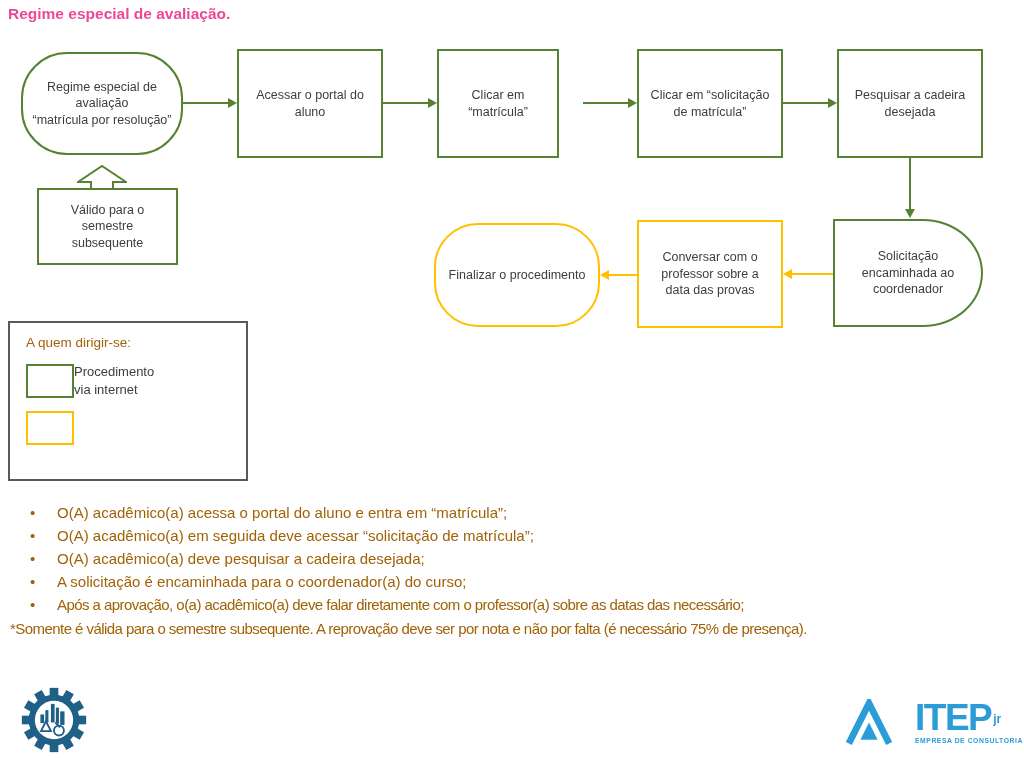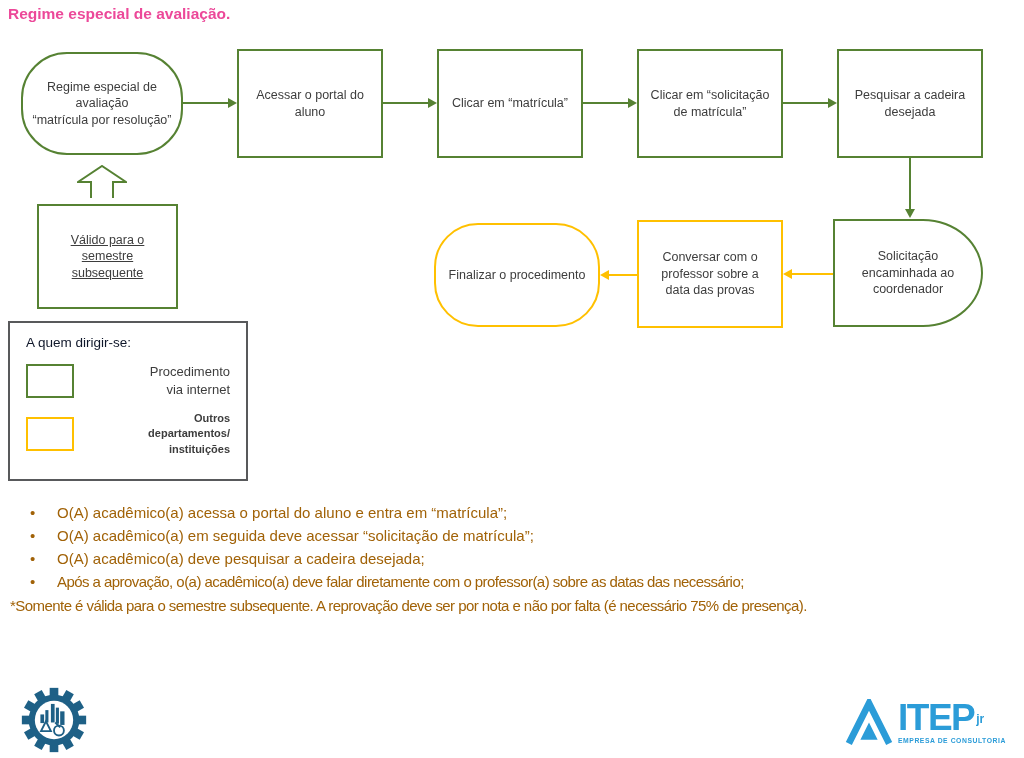--- a/index.html
+++ b/index.html
@@ -18,59 +18,59 @@
   .page-title{position:absolute;left:8px;top:5px;font-size:15.5px;font-weight:bold;color:#ec4899;}
 
   .node{position:absolute;display:flex;align-items:center;justify-content:center;
     text-align:center;font-size:12.5px;line-height:1.32;color:var(--text);
     white-space:pre-line;background:#fff;padding:2px;}
   .g{border:2px solid var(--green);}
   .y{border:2px solid var(--yellow);}
 
   .n-start{left:21px;top:52px;width:162px;height:103px;border-radius:46px;}
   .n-s1{left:237px;top:49px;width:146px;height:109px;}
-  .n-s2{left:437px;top:49px;width:146px;height:109px;}
+  .n-s2{left:437px;top:49px;width:122px;height:109px;}
   .n-s3{left:637px;top:49px;width:146px;height:109px;}
   .n-s4{left:837px;top:49px;width:146px;height:109px;}
   .n-s5{left:833px;top:219px;width:150px;height:108px;border-radius:0 60px 60px 0 / 0 54px 54px 0;}
   .n-s6{left:637px;top:220px;width:146px;height:108px;}
   .n-end{left:434px;top:223px;width:166px;height:104px;border-radius:44px;}
-  .n-note{left:37px;top:204px;width:141px;height:105px;text-decoration:underline;}
+  .n-note{left:37px;top:188px;width:141px;height:77px;}
 
   .har{position:absolute;height:2px;background:var(--green);}
   .har::after{content:"";position:absolute;right:-9px;top:-4px;width:0;height:0;
     border-left:9px solid var(--green);border-top:5px solid transparent;border-bottom:5px solid transparent;}
   .hal{position:absolute;height:2px;background:var(--yellow);}
   .hal::before{content:"";position:absolute;left:-9px;top:-4px;width:0;height:0;
     border-right:9px solid var(--yellow);border-top:5px solid transparent;border-bottom:5px solid transparent;}
   .var{position:absolute;width:2px;background:var(--green);}
   .var::after{content:"";position:absolute;bottom:-9px;left:-4px;width:0;height:0;
     border-top:9px solid var(--green);border-left:5px solid transparent;border-right:5px solid transparent;}
 
   .block-arrow{position:absolute;left:77px;top:165px;}
 
   .legend{position:absolute;left:8px;top:321px;width:240px;height:160px;
     border:2px solid var(--legend-border);padding:12px 16px;}
-  .legend-title{font-size:13.5px;color:#0f172a;}
+  .legend-title{font-size:13.5px;color:#a16207;}
   .legend-row{display:flex;align-items:center;margin-top:13px;}
   .swatch{width:48px;height:34px;flex:none;background:#fff;}
-  .legend-label{flex:1;text-align:right;white-space:pre-line;color:var(--text);}
+  .legend-label{flex:1;text-align:left;white-space:pre-line;color:var(--text);}
   .legend-label.l1{font-size:13px;line-height:1.35;}
   .legend-label.l2{font-size:11px;line-height:1.4;font-weight:bold;}
 
   .notes{position:absolute;left:10px;top:502px;width:1006px;color:#a16207;}
   .notes ul{list-style:none;}
   .notes li{position:relative;padding-left:47px;font-size:15px;line-height:22px;margin-bottom:1px;}
   .notes li::before{content:"\2022";position:absolute;left:20px;top:0;}
   .condensed{letter-spacing:-0.55px;}
   .footnote{font-size:15px;line-height:21.5px;text-align:justify;margin-top:2px;}
 
   .gear{position:absolute;left:17px;top:686px;}
   .itep{position:absolute;left:845px;top:699px;display:flex;align-items:flex-start;}
-  .itep-text{margin-left:5px;display:flex;flex-direction:column;text-align:right;}
+  .itep-text{margin-left:22px;display:flex;flex-direction:column;text-align:right;}
   .itep-wordmark{display:flex;align-items:flex-start;line-height:1;}
   .itep-name{font-size:37px;font-weight:bold;color:var(--itep-blue);letter-spacing:-1.5px;}
   .itep-jr{font-size:12px;font-weight:bold;color:var(--itep-blue);margin-left:2px;margin-top:14px;}
   .itep-tagline{font-size:6.8px;font-weight:bold;color:var(--itep-blue);letter-spacing:0.55px;margin-top:1px;}
 </style>
 </head>
 <body>
 
 <div class="stage">
 
@@ -111,31 +111,29 @@
 
   <div class="legend">
     <div class="legend-title">A quem dirigir-se:</div>
     <div class="legend-row">
       <div class="swatch g"></div>
       <div class="legend-label l1">Procedimento
 via internet</div>
     </div>
     <div class="legend-row">
       <div class="swatch y"></div>
-      <div class="legend-label l2">Outros
-departamentos/
-instituições</div>
     </div>
   </div>
 
   <div class="notes">
     <ul>
       <li>O(A) acadêmico(a) acessa o portal do aluno e entra em “matrícula”;</li>
       <li>O(A) acadêmico(a) em seguida deve acessar “solicitação de matrícula”;</li>
       <li>O(A) acadêmico(a) deve pesquisar a cadeira desejada;</li>
+      <li>A solicitação é encaminhada para o coordenador(a) do curso;</li>
       <li class="condensed">Após a aprovação, o(a) acadêmico(a) deve falar diretamente com o professor(a) sobre as datas das necessário;</li>
     </ul>
     <p class="footnote condensed">*Somente é válida para o semestre subsequente. A reprovação deve ser por nota e não por falta (é necessário 75% de presença).</p>
   </div>
 
   <svg class="gear" width="74" height="68" viewBox="-55 -55 110 110">
     <g fill="var(--gear-blue)">
       <g id="teeth">
         <rect x="-7" y="-52" width="14" height="18"></rect>
         <rect x="-7" y="-52" width="14" height="18" transform="rotate(30)"></rect>

